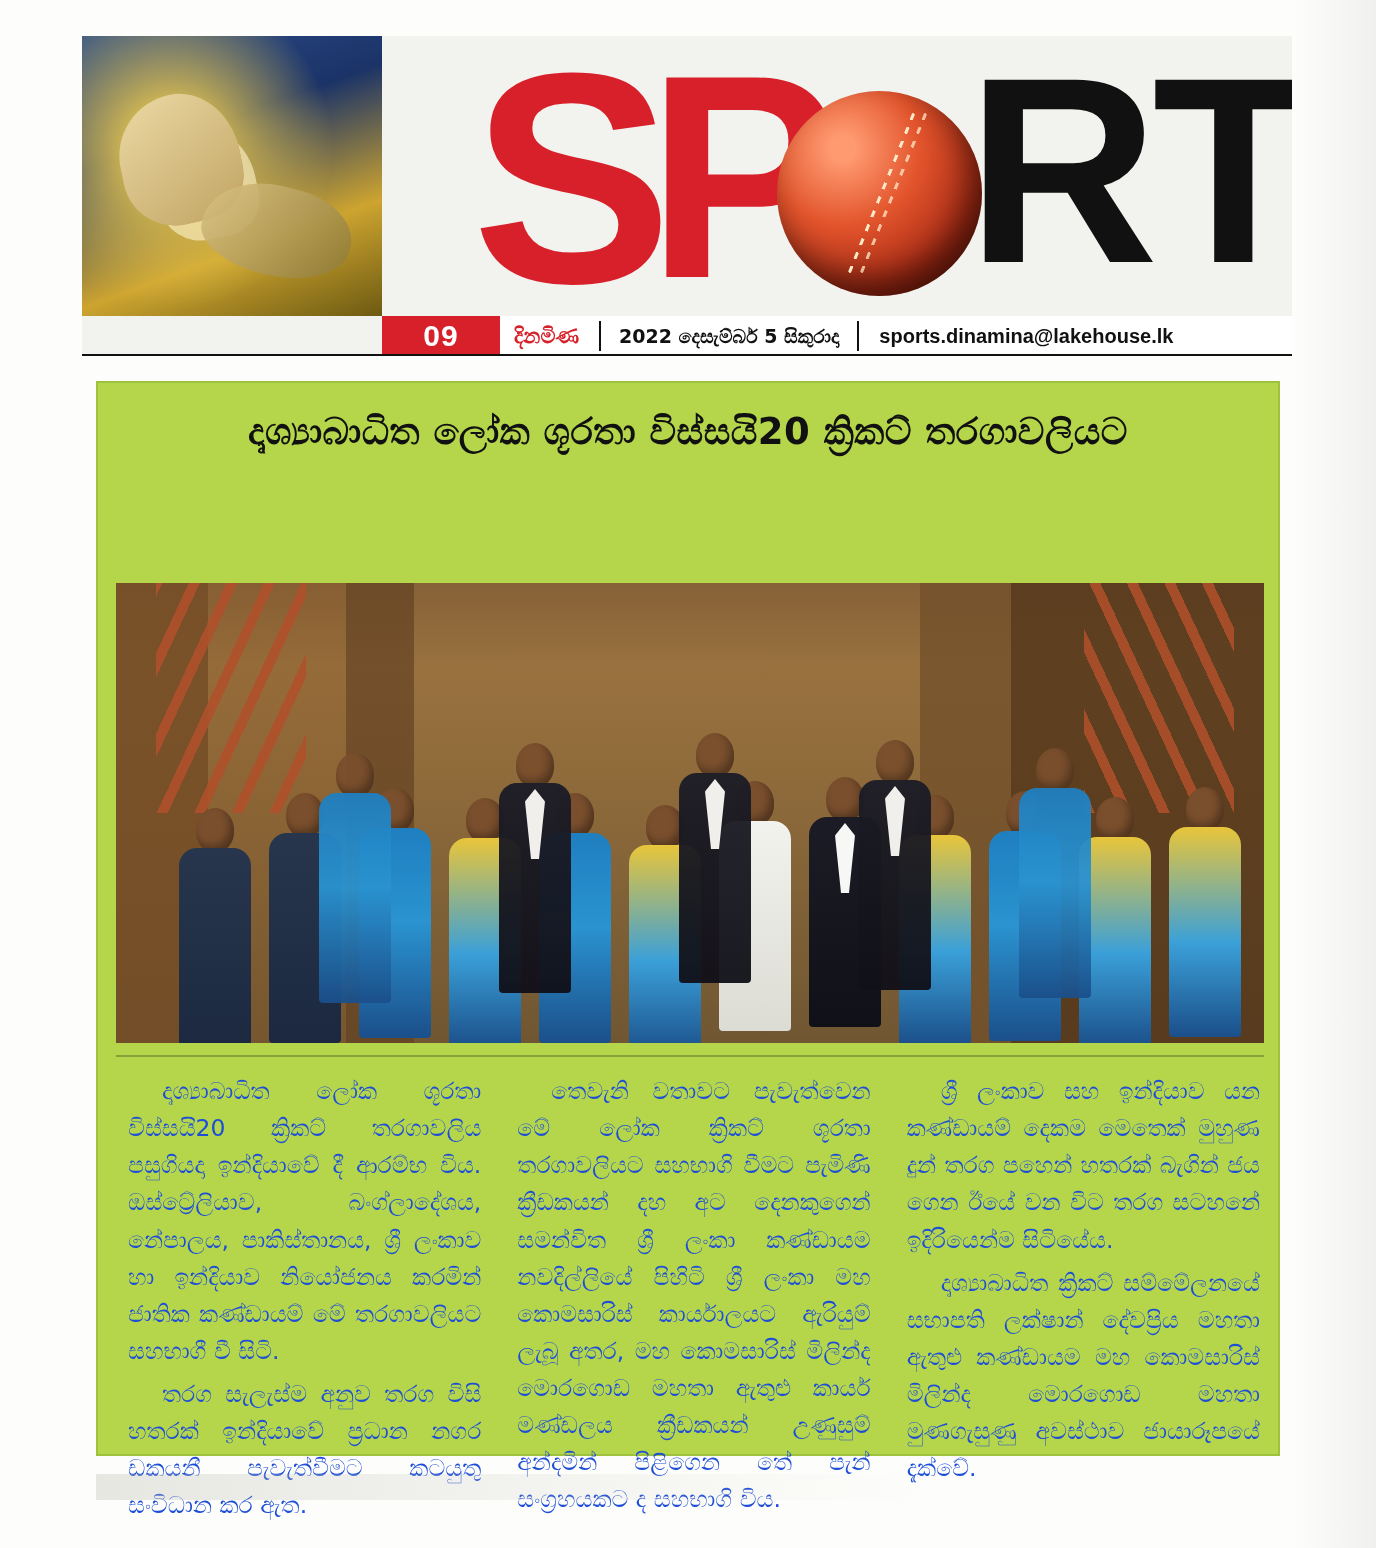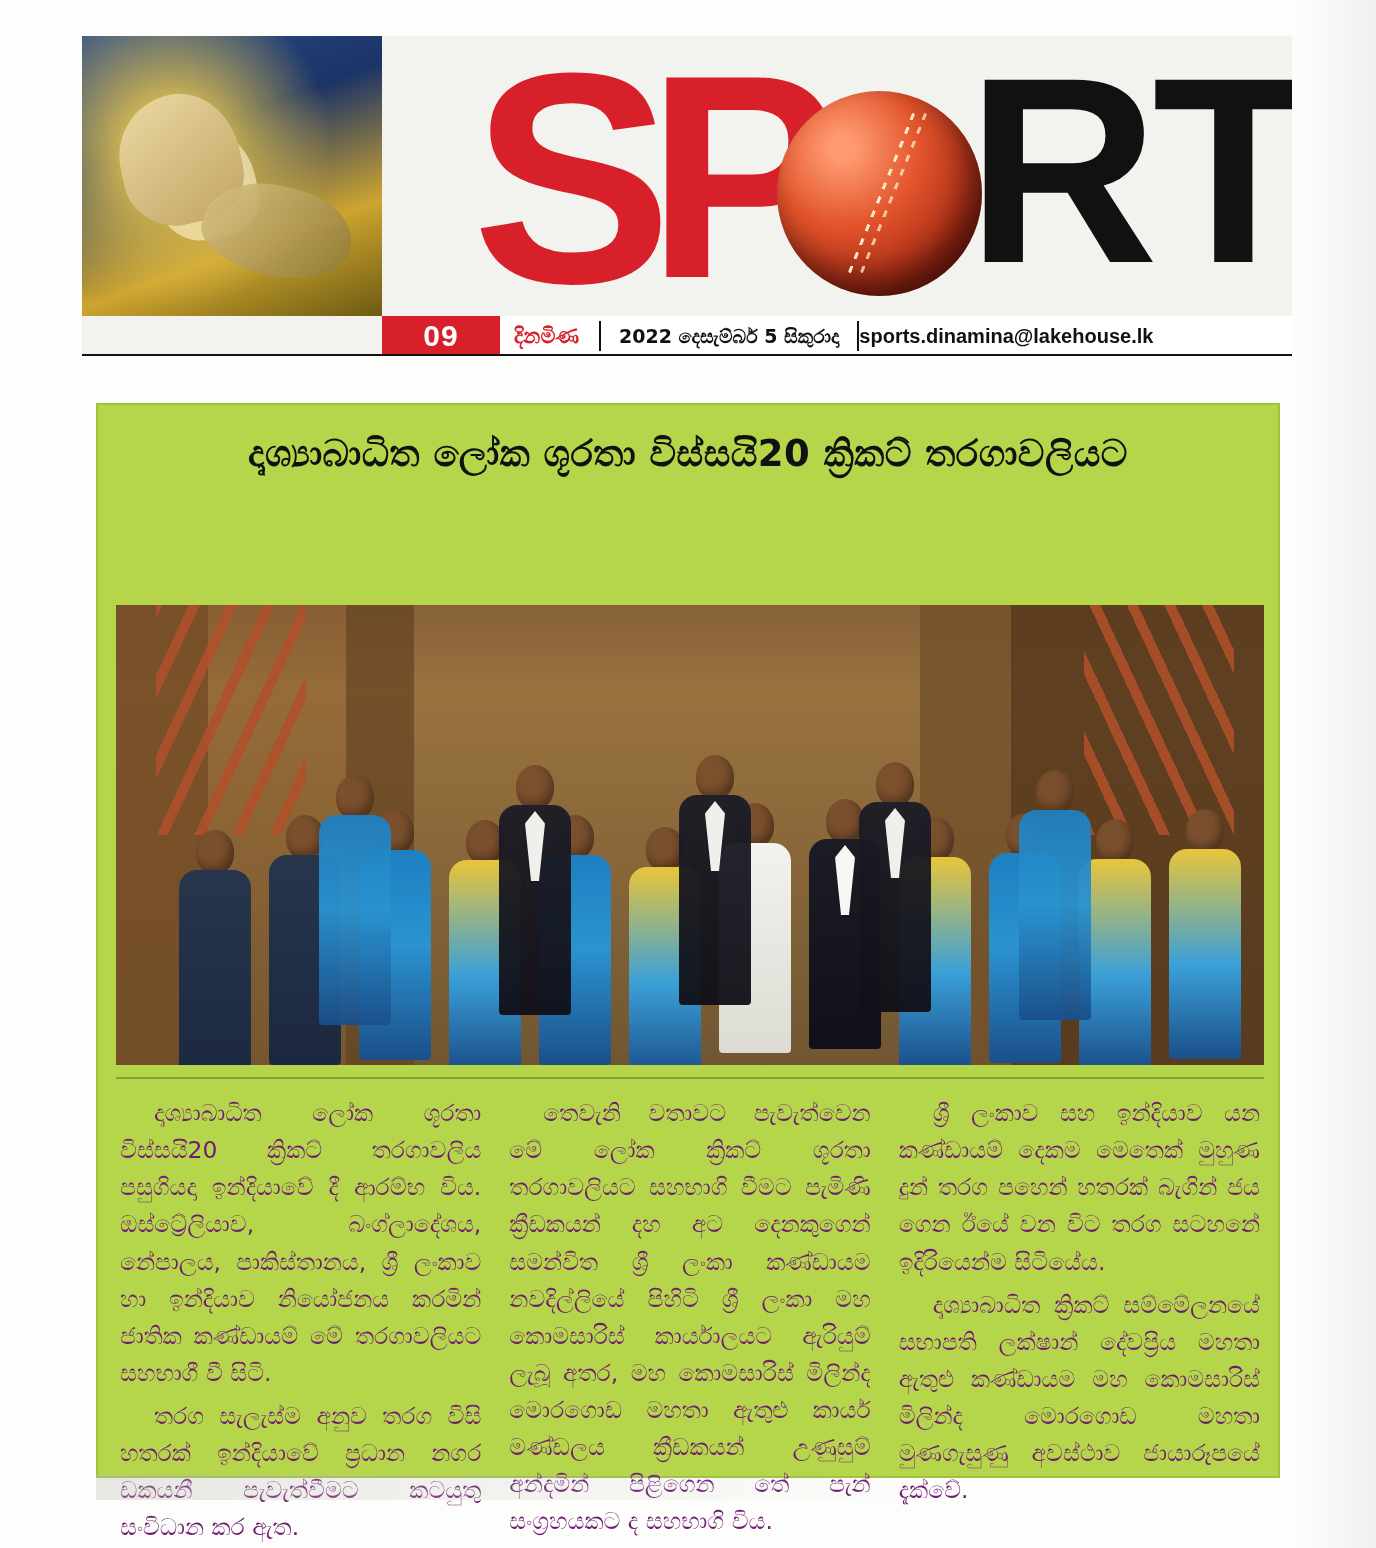--- a/index.html
+++ b/index.html
@@ -140,37 +140,38 @@
     color: #111;
     font-weight: 700;
     border-left: 2px solid #111;
     border-right: 2px solid #111;
     margin-left: 6px;
     height: 30px;
     display: flex;
     align-items: center;
   }
   .mast-email {
+    padding-left: 20px;
     font-family: "Liberation Sans", sans-serif;
     font-size: 20px;
     font-weight: 700;
     color: #111;
   }
   .mast-underline {
     position: absolute;
     left: 0; top: 318px;
     width: 1210px; height: 4px;
     background: #111;
   }
 
   
   .article {
     position: absolute;
     left: 96px;
-    top: 403px;
+    top: 381px;
     width: 1184px;
     height: 1075px;
     background: #b5d64a;
     border: 2px solid #9ec23c;
     box-sizing: border-box;
   }
   .headline {
     padding: 22px 26px 10px 26px;
     color: #111;
     font-size: 37px;
@@ -273,22 +274,23 @@
     top: 690px;
     width: 1140px;
     height: 370px;
     display: flex;
     gap: 28px;
   }
   .col {
     flex: 1 1 0;
     font-size: 23.5px;
     line-height: 1.58;
-    color: #701a75;
+    color: #1d4ed8;
     text-align: justify;
+    margin-left: 8px;
   }
   .col p {
     margin: 0 0 6px 0;
     text-indent: 34px;
   }
 
   .edge-scan {
     position: absolute;
     right: 0; top: 0;
     width: 82px; height: 1548px;

